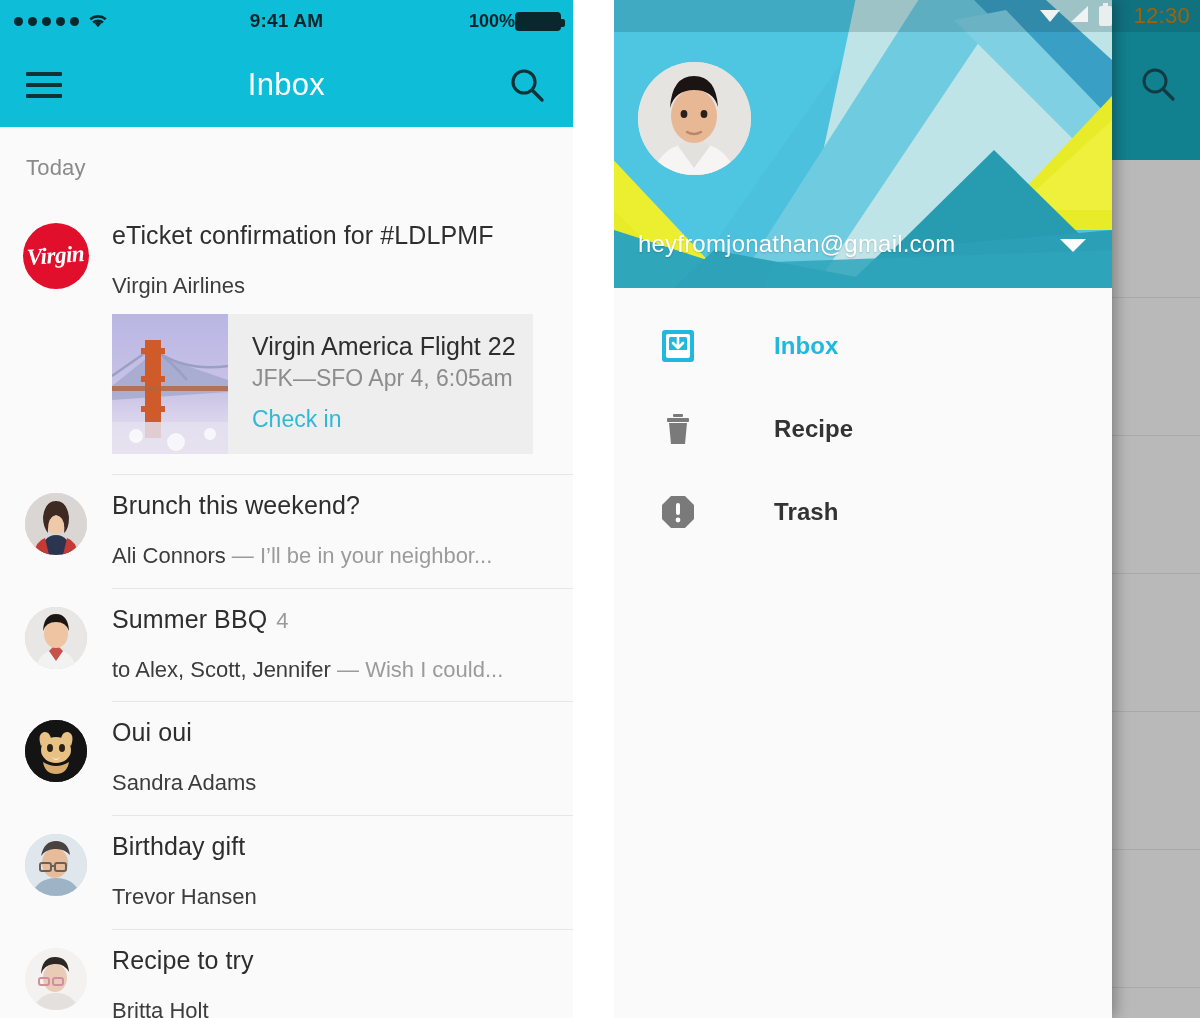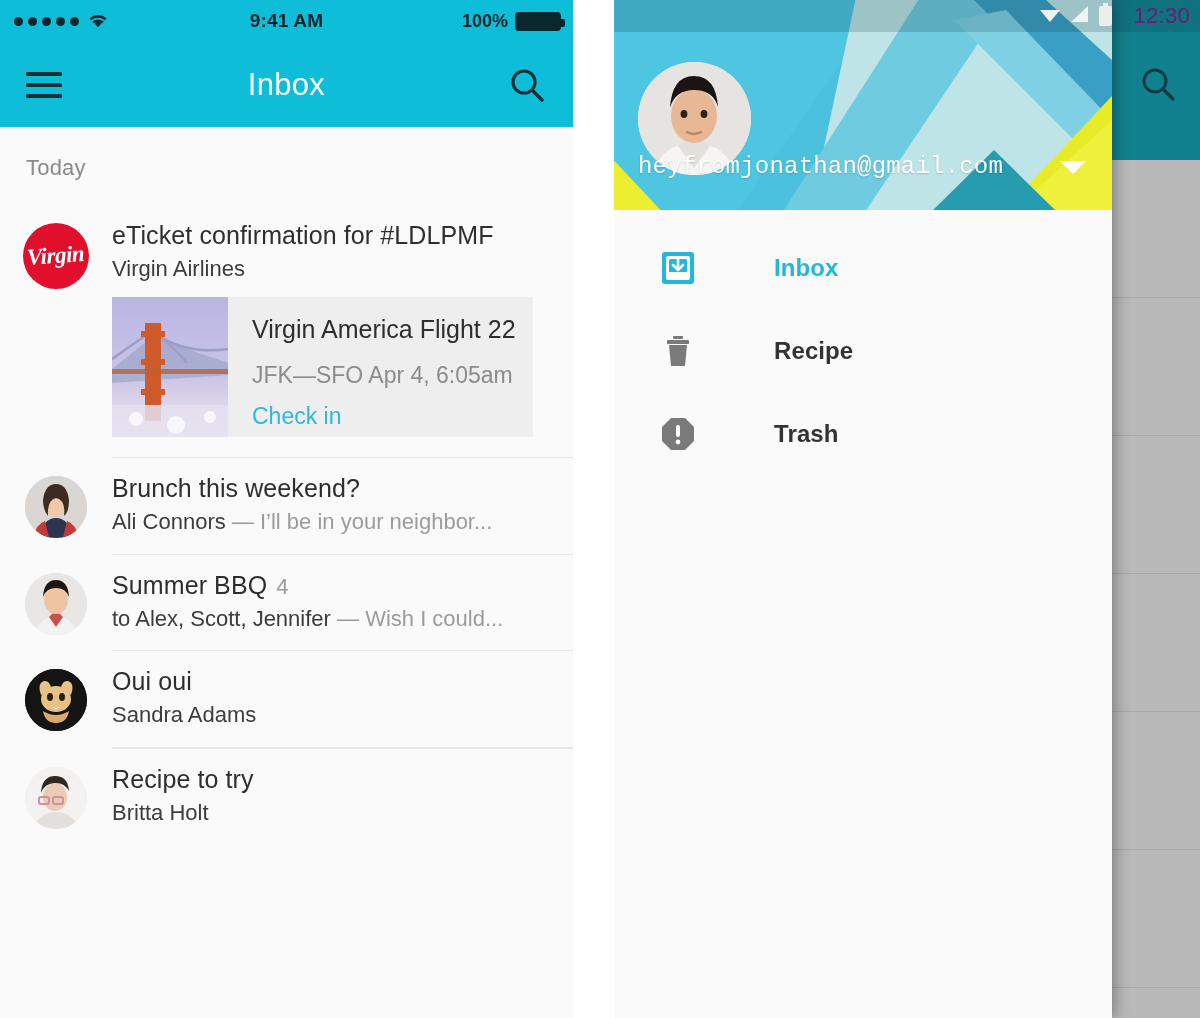--- a/index.html
+++ b/index.html
@@ -22,21 +22,21 @@
   }
   .sb-left { position: absolute; left: 14px; display: flex; align-items: center; gap: 8px; }
   .sb-dots { display: flex; gap: 5px; }
   .sb-dots i { width: 9px; height: 9px; border-radius: 50%; background: #08282e; display: block; }
   .sb-wifi { width: 22px; height: 16px; position: relative; }
   .sb-time {
     position: absolute; left: 0; right: 0; text-align: center;
     font-size: 19px; font-weight: bold; color: #0a2428; letter-spacing: .2px;
   }
   .sb-right {
-    position: absolute; right: 12px; display: flex; align-items: center; gap: 7px;
+    position: absolute; right: 12px; display: flex; align-items: center; 
     font-size: 18px; font-weight: bold; color: #0a2428;
   }
   .sb-batt {
     width: 46px; height: 19px; border: 2px solid #08282e; border-radius: 4px;
     position: relative; background: #08282e;
   }
   .sb-batt:after {
     content: ""; position: absolute; right: -6px; top: 5px; width: 4px; height: 8px;
     background: #08282e; border-radius: 0 2px 2px 0;
   }
@@ -68,21 +68,21 @@
   .mail-avatar-col { width: 112px; flex: 0 0 112px; display: flex; justify-content: center; padding-top: 18px; }
   .avatar {
     width: 62px; height: 62px; border-radius: 50%; overflow: hidden; position: relative;
     background: #d8d8d8; flex: 0 0 auto;
   }
   .mail-content { flex: 1; padding-top: 14px; padding-bottom: 16px; }
   .mail-sep { height: 1px; background: #e6e6e6; margin-left: 112px; }
 
   .mail-subject { font-size: 25px; color: #2e2e2e; line-height: 1.32; letter-spacing: .1px; }
   .mail-count { font-size: 22px; color: #9a9a9a; margin-left: 9px; }
-  .mail-snippet { font-size: 22px; color: #3c3c3c; line-height: 1.4; margin-top: 2px; }
+  .mail-snippet { font-size: 22px; color: #3c3c3c; line-height: 1.4; margin-top: 19px; }
   .mail-snippet .muted { color: #9b9b9b; }
 
   
   .virgin-logo {
     width: 66px; height: 66px; border-radius: 50%;
     background: #e10f2c;
     display: flex; align-items: center; justify-content: center;
   }
   .virgin-logo span {
     font-family: "Liberation Serif", serif; font-style: italic; font-weight: bold;
@@ -91,21 +91,21 @@
   }
 
   
   .flight-card {
     margin: 12px 20px 4px 0; background: #eeeeee; display: flex; overflow: hidden;
     height: 140px;
   }
   .flight-thumb { width: 116px; flex: 0 0 116px; position: relative; overflow: hidden; }
   .flight-info { padding: 18px 0 0 24px; }
   .flight-title { font-size: 25px; color: #2e2e2e; }
-  .flight-sub { font-size: 23px; color: #8c8c8c; margin-top: 18px; }
+  .flight-sub { font-size: 23px; color: #8c8c8c; margin-top: 4px; }
   .flight-action { font-size: 23px; color: #2fb8d8; margin-top: 14px; cursor: pointer; }
 
   
   .and-panel {
     position: absolute; left: 614px; top: 0; width: 586px; height: 1018px;
     overflow: hidden; background: #fff;
   }
   
   .and-under { position: absolute; inset: 0; background: #b9b9b9; }
   .and-under-bar { position: absolute; left: 0; top: 0; right: 0; height: 160px; background: #12818f; }
@@ -118,23 +118,22 @@
     position: absolute; left: 14px; top: 52px; font-size: 22px; color: #6f6f6f;
     white-space: nowrap;
   }
 
   
   .drawer {
     position: absolute; left: 0; top: 0; width: 498px; height: 1018px;
     background: #fafafa; box-shadow: 3px 0 14px rgba(0,0,0,.33);
   }
   .drawer-header {
-    height: 210px; position: relative; overflow: hidden;
+    height: 288px; position: relative; overflow: hidden;
     background: #a16207;
-    font-family: Liberation Mono, monospace;
   }
   .drawer-avatar {
     position: absolute; left: 24px; top: 62px; width: 113px; height: 113px;
     border-radius: 50%; overflow: hidden; background: #e4e4e2; z-index: 5;
   }
   .drawer-email {
     position: absolute; left: 24px; bottom: 30px; font-size: 24px; color: #ffffff;
     letter-spacing: .2px; z-index: 5; text-shadow: 0 1px 2px rgba(0,0,0,.18);
   }
   .drawer-caret {
@@ -152,21 +151,21 @@
     margin-left: 74px; font-size: 24px; color: #333333; font-weight: bold; letter-spacing: .1px;
   }
   .nav-item.active .nav-label { color: #22b8dd; font-weight: bold; }
 
   
   .and-statusbar {
     position: absolute; left: 0; top: 0; width: 586px; height: 32px; z-index: 20;
     display: flex; align-items: center; justify-content: flex-end; padding-right: 10px; gap: 9px;
     color: #fff; pointer-events: none;
   }
-  .and-clock { font-size: 22px; color: #701a75; font-weight: normal; letter-spacing: .3px; margin-left: 12px; }
+  .and-clock { font-size: 22px; color: #a16207; font-weight: normal; letter-spacing: .3px; margin-left: 12px; }
   .and-batt { width: 13px; height: 20px; background: #e9eeee; border-radius: 2px; position: relative; }
   .and-batt:before { content:""; position:absolute; left:4px; top:-3px; width:5px; height:3px; background:#e9eeee; }
   .sb-status-bg {
     position: absolute; left: 0; top: 0; width: 586px; height: 32px; z-index: 19;
     background: rgba(10,45,55,.18);
   }
 </style>
 </head>
 <body>
 
@@ -323,20 +322,39 @@
             </svg>
           </div>
         </div>
         <div class="mail-content">
           <div class="mail-subject">Oui oui</div>
           <div class="mail-snippet">Sandra Adams</div>
         </div>
       </div>
       <div class="mail-sep"></div>
 
+      <div class="mail-row">
+        <div class="mail-avatar-col">
+          <div class="avatar">
+            <svg width="62" height="62" viewBox="0 0 62 62">
+              <rect width="62" height="62" fill="#dfe6ec"></rect>
+              <path d="M6 62 q6 -18 25 -18 q19 0 25 18 Z" fill="#9db4c6"></path>
+              <ellipse cx="30" cy="29" rx="13" ry="15" fill="#e6bc9a"></ellipse>
+              <path d="M16 22 q3 -15 15 -15 q12 0 14 14 q-6 -7 -16 -6 q-9 1 -13 7z" fill="#4a4240"></path>
+              <rect x="15" y="29" width="11" height="8" rx="2" fill="none" stroke="#6b5f58" stroke-width="2"></rect>
+              <rect x="30" y="29" width="11" height="8" rx="2" fill="none" stroke="#6b5f58" stroke-width="2"></rect>
+              <line x1="26" y1="32" x2="30" y2="32" stroke="#6b5f58" stroke-width="2"></line>
+            </svg>
+          </div>
+        </div>
+        <div class="mail-content">
+          <div class="mail-subject">Birthday gift</div>
+          <div class="mail-snippet">Trevor Hansen</div>
+        </div>
+      </div>
       <div class="mail-sep"></div>
 
       <div class="mail-row">
         <div class="mail-avatar-col">
           <div class="avatar" style="background:#f2f2f2;">
             <svg width="62" height="62" viewBox="0 0 62 62">
               <rect width="62" height="62" fill="#f4f2f0"></rect>
               <path d="M8 62 q6 -17 23 -17 q17 0 23 17 Z" fill="#e3e0de"></path>
               <ellipse cx="30" cy="30" rx="12" ry="14" fill="#e9cbb6"></ellipse>
               <path d="M16 26 q1 -17 14 -17 q13 0 14 15 q-5 -9 -15 -8 q-10 1 -13 10z" fill="#2d2824"></path>

